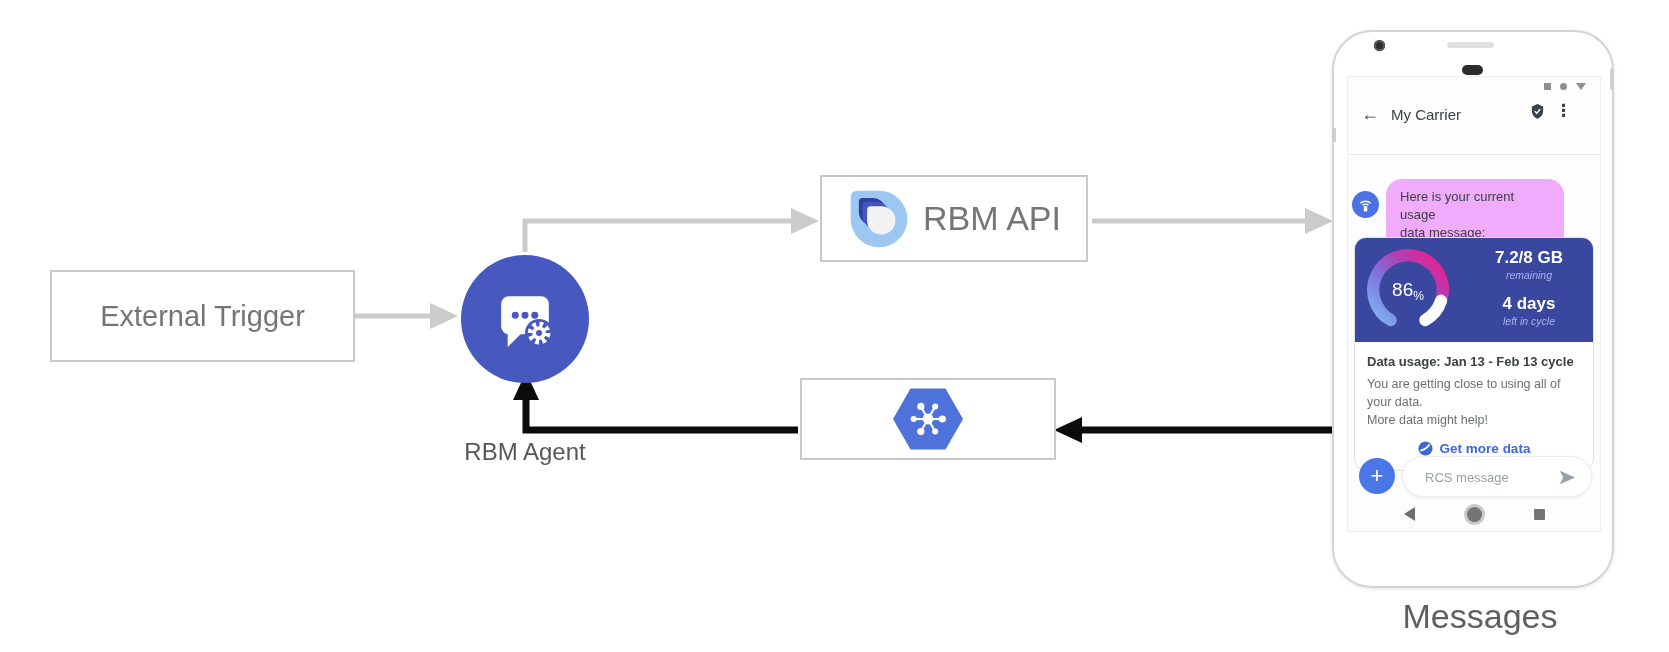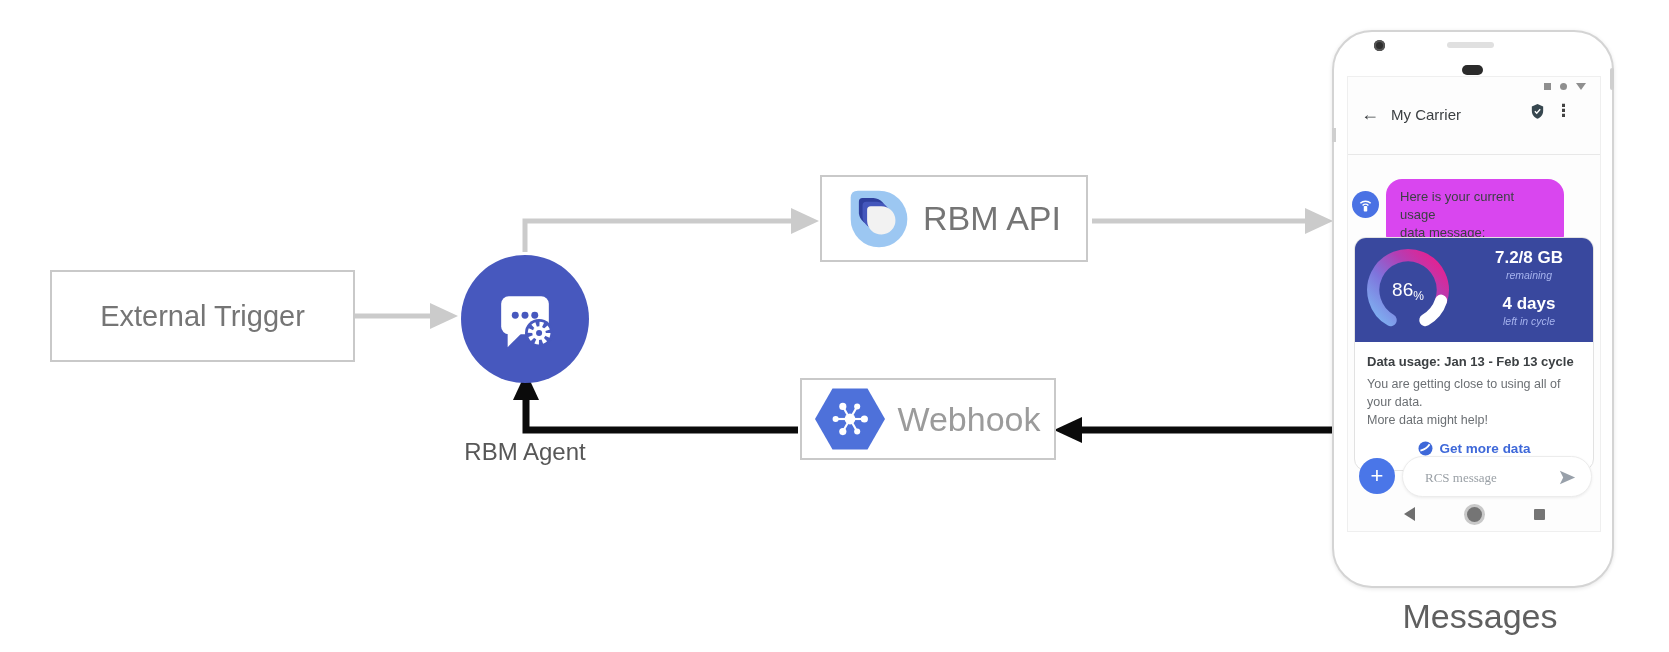--- a/index.html
+++ b/index.html
@@ -40,21 +40,21 @@
   .st-tri{width:0;height:0;border-left:5px solid transparent;border-right:5px solid transparent;
           border-top:7px solid #8f8f8f;}
   .chat-header{position:absolute;left:0;top:20px;width:100%;height:36px;}
   .back{position:absolute;left:13px;top:4px;font-size:18px;color:#3c4043;line-height:26px;cursor:default;}
   .title{position:absolute;left:43px;top:9px;font-size:15px;font-weight:500;color:#3c4043;}
   .shield{position:absolute;right:54px;top:5px;}
   .menu-dots{position:absolute;right:28px;top:3px;font-size:17px;font-weight:bold;color:#424242;}
   .hdr-divider{position:absolute;left:0;top:57px;width:100%;height:1px;background:#e8e8e8;}
   .avatar{position:absolute;left:4px;top:114px;width:27px;height:27px;border-radius:50%;background:#4a72e4;
           display:flex;align-items:center;justify-content:center;}
-  .bubble{position:absolute;left:38px;top:102px;width:150px;background:#d946ef;border-radius:16px;
+  .bubble{position:absolute;left:38px;top:102px;width:150px;background:#f0abfc;border-radius:16px;
           padding:9px 14px;font-size:13px;line-height:18px;color:#3c4043;}
   .card{position:absolute;left:6px;top:160px;width:240px;background:#fff;border:1px solid #e2e2e2;
         border-radius:12px;box-sizing:border-box;overflow:hidden;}
   .card-blue{position:relative;width:100%;height:104px;background:#39489E;}
   .gauge{position:absolute;left:6px;top:5px;width:94px;height:94px;}
   .gauge-text{position:absolute;left:6px;top:5px;width:94px;height:94px;display:flex;
               align-items:center;justify-content:center;color:#fff;font-weight:300;}
   .gauge-text .pct{font-size:19px;}
   .gauge-text .unit{font-size:12px;margin-top:12px;}
   .usage-col{position:absolute;right:8px;top:10px;width:112px;text-align:center;color:#fff;}
@@ -65,21 +65,21 @@
   .cw-title{font-size:13px;font-weight:bold;color:#3c4043;}
   .cw-body{font-size:12.5px;color:#6b6f73;line-height:18px;margin-top:6px;}
   .cw-action{margin-top:12px;display:flex;align-items:center;justify-content:center;gap:7px;
              color:#3e68d9;font-size:13.5px;font-weight:600;cursor:default;}
   .plus-btn{position:absolute;left:11px;top:381px;width:36px;height:36px;border-radius:50%;background:#4a76e8;
             color:#fff;font-size:22px;font-weight:300;display:flex;align-items:center;justify-content:center;
             line-height:1;cursor:default;}
   .pill{position:absolute;left:54px;top:379px;width:190px;height:41px;border:1px solid #ececec;border-radius:21px;
         background:#fff;box-sizing:border-box;box-shadow:0 1px 3px rgba(0,0,0,.07);}
   .pill input{position:absolute;left:20px;top:0;width:130px;height:100%;border:none;outline:none;background:transparent;
-        font-family:Liberation Serif, serif;font-size:13px;color:#6d28d9;}
+        font-family:Liberation Sans, sans-serif;font-size:13px;color:#6d28d9;}
   .pill input::placeholder{color:#9aa0a6;}
   .send{position:absolute;right:13px;top:10px;}
   .navbar{position:absolute;left:0;top:422px;width:100%;height:30px;display:flex;align-items:center;
           justify-content:center;gap:52px;}
   .nav-back{width:0;height:0;border-top:7px solid transparent;border-bottom:7px solid transparent;
             border-right:11px solid #6f6f6f;}
   .nav-home{width:15px;height:15px;border-radius:50%;background:#757575;box-shadow:0 0 0 3px #c9c9c9;}
   .nav-recents{width:11px;height:11px;background:#757575;border-radius:1px;}
 </style>
 </head>
@@ -156,21 +156,20 @@
         <line x1="39" y1="34" x2="47" y2="48"></line>
       </g>
       <circle cx="39" cy="34" r="6" fill="#fff"></circle>
       <circle cx="55" cy="34" r="4" fill="#fff"></circle>
       <circle cx="47" cy="20" r="3.4" fill="#fff"></circle>
       <circle cx="31" cy="20" r="4" fill="#fff"></circle>
       <circle cx="23" cy="34" r="3.4" fill="#fff"></circle>
       <circle cx="31" cy="48" r="4" fill="#fff"></circle>
       <circle cx="47" cy="48" r="3.4" fill="#fff"></circle>
     </svg>
-    <span class="lbl">Webhook</span>
   </div>
 
   <div class="phone">
     <div class="cam"></div>
     <div class="speaker"></div>
     <div class="earpiece"></div>
     <div class="nub-l"></div>
     <div class="nub-r"></div>
 
     <div class="screen">

